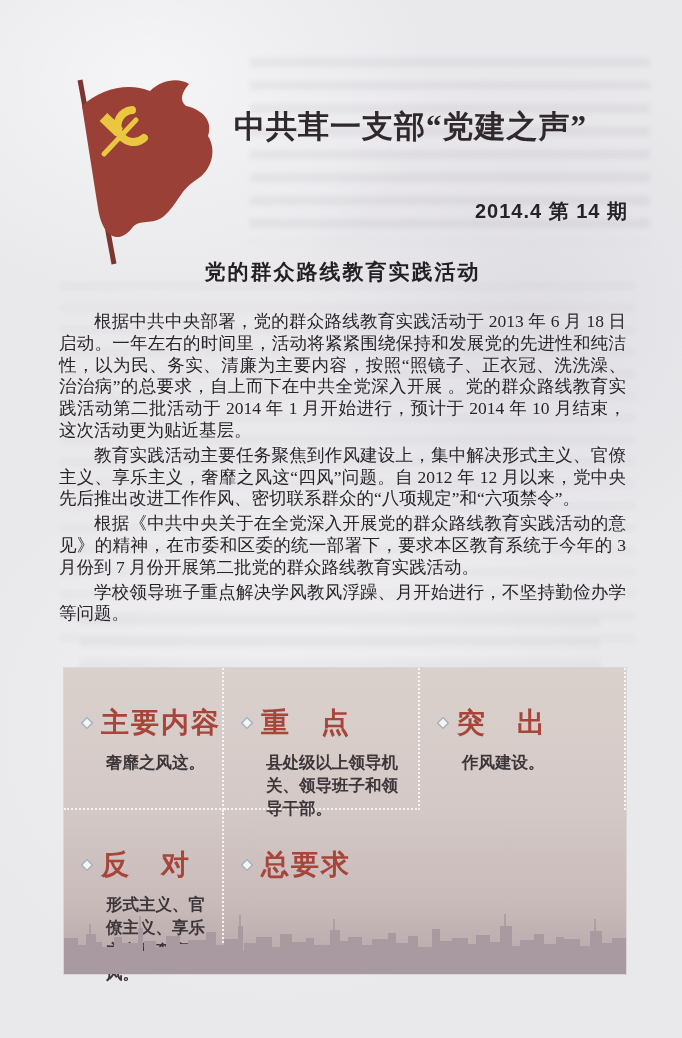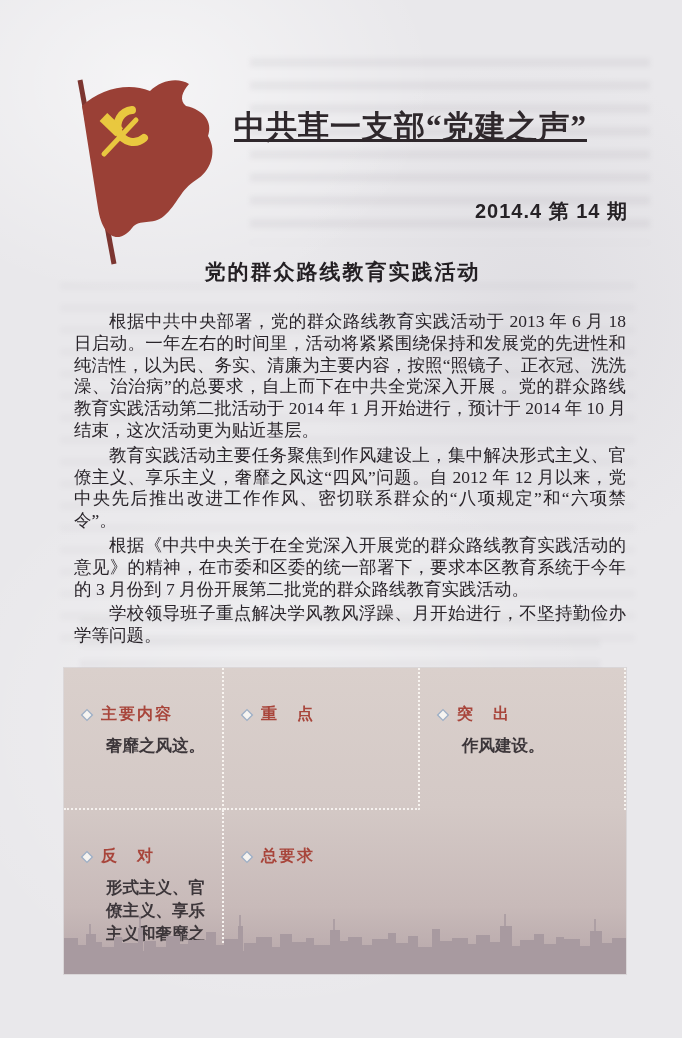--- a/index.html
+++ b/index.html
@@ -20,55 +20,55 @@
   .bleed.b2{left:60px;top:282px;width:575px;height:360px;opacity:.28;
     background:repeating-linear-gradient(180deg, rgba(98,92,104,.12) 0 8px, rgba(98,92,104,0) 8px 22px);}
   .bleed.b3{left:80px;top:618px;width:520px;height:60px;opacity:.4;
     background:repeating-linear-gradient(180deg, rgba(98,92,104,.13) 0 8px, rgba(98,92,104,0) 8px 21px);}
 
   .flag{position:absolute;left:58px;top:76px;width:175px;height:192px;}
 
   .masthead-title{
     position:absolute;left:234px;top:106px;width:420px;margin:0;
     font-size:31px;font-weight:bold;letter-spacing:1px;color:#2f282c;
-    font-family:"Liberation Serif", serif;white-space:nowrap;text-decoration:underline;
+    font-family:"Liberation Serif", serif;white-space:nowrap;
   }
   .issue{
     position:absolute;right:42px;top:186px;margin:12px;
     font-size:20px;font-weight:bold;letter-spacing:1px;color:#262226;
     font-family:"Liberation Sans", sans-serif;
   }
 
   .article{position:absolute;left:59px;top:242px;width:567px;}
   .article h2{
     margin:16px 0 25px 0;text-align:center;
     font-size:21px;font-weight:bold;letter-spacing:2px;color:#231f23;
   }
   .article p{
-    margin:3px 0 0 15px;text-indent:2em;text-align:justify;
+    margin:3px 0 0 0;text-indent:2em;text-align:justify;
     font-size:17.5px;line-height:21.8px;color:#29242a;
   }
 
   .panel{
     position:absolute;left:64px;top:668px;width:562px;height:306px;
     background:linear-gradient(180deg,#dad0cc 0%, #d4c9c6 45%, #c8bab9 78%, #b4a4a7 100%);
     box-shadow:0 0 0 1px rgba(170,160,160,.25);
   }
   .panel-grid{
     position:relative;display:grid;width:562px;height:306px;
     grid-template-columns:160px 196px 206px;
     grid-template-rows:142px 164px;
   }
   .cell{padding:36px 8px 0 16px;box-sizing:border-box;}
   .cell.vdiv{border-right:2px dotted rgba(250,247,243,.95);}
   .cell.hdiv{border-bottom:2px dotted rgba(250,247,243,.9);}
   .cell-head{display:flex;align-items:center;gap:7px;}
   .cell-title{
     font-family:Liberation Serif, serif;font-weight:bold;
-    font-size:16px;letter-spacing:2px;color:#a8453b;white-space:nowrap;
+    font-size:28px;letter-spacing:2px;color:#a8453b;white-space:nowrap;
   }
   .cell-body{
     margin:9px 0 0 26px;font-family:"Liberation Sans", sans-serif;
     font-weight:bold;font-size:16.5px;line-height:23px;color:#3c363a;
   }
   .diamond{flex:0 0 auto;}
   .skyline{position:absolute;left:0;bottom:0;width:562px;height:64px;pointer-events:none;}
 </style>
 </head>
 <body>
@@ -122,20 +122,21 @@
         <p class="cell-body">奢靡之风这。</p>
       </div>
 
       <div class="cell vdiv hdiv">
         <div class="cell-head">
           <svg class="diamond" width="14" height="14" viewBox="0 0 14 14">
             <rect x="3.2" y="3.2" width="7.6" height="7.6" transform="rotate(45 7 7)" fill="#f6f4f1" stroke="#9fb0c6" stroke-width="1.4"></rect>
           </svg>
           <span class="cell-title">重　点</span>
         </div>
+        <p class="cell-body">县处级以上领导机关、领导班子和领导干部。</p>
       </div>
 
 
       <div class="cell vdiv">
         <div class="cell-head">
           <svg class="diamond" width="14" height="14" viewBox="0 0 14 14">
             <rect x="3.2" y="3.2" width="7.6" height="7.6" transform="rotate(45 7 7)" fill="#f6f4f1" stroke="#9fb0c6" stroke-width="1.4"></rect>
           </svg>
           <span class="cell-title">突　出</span>
         </div>

